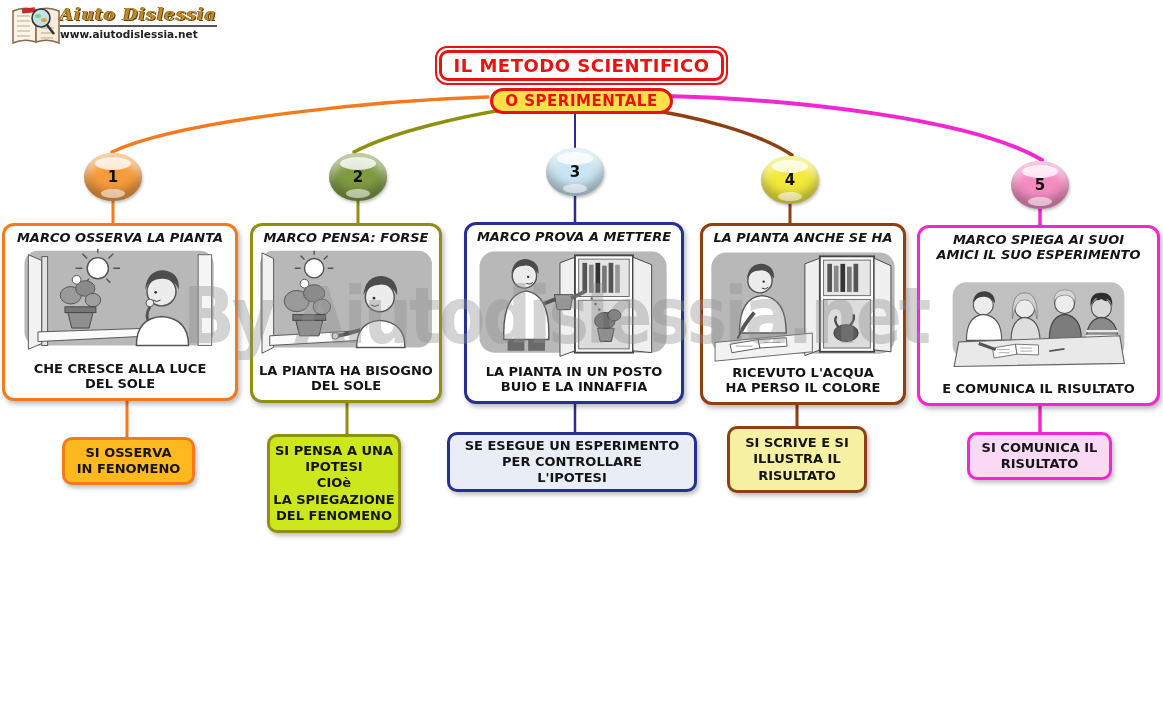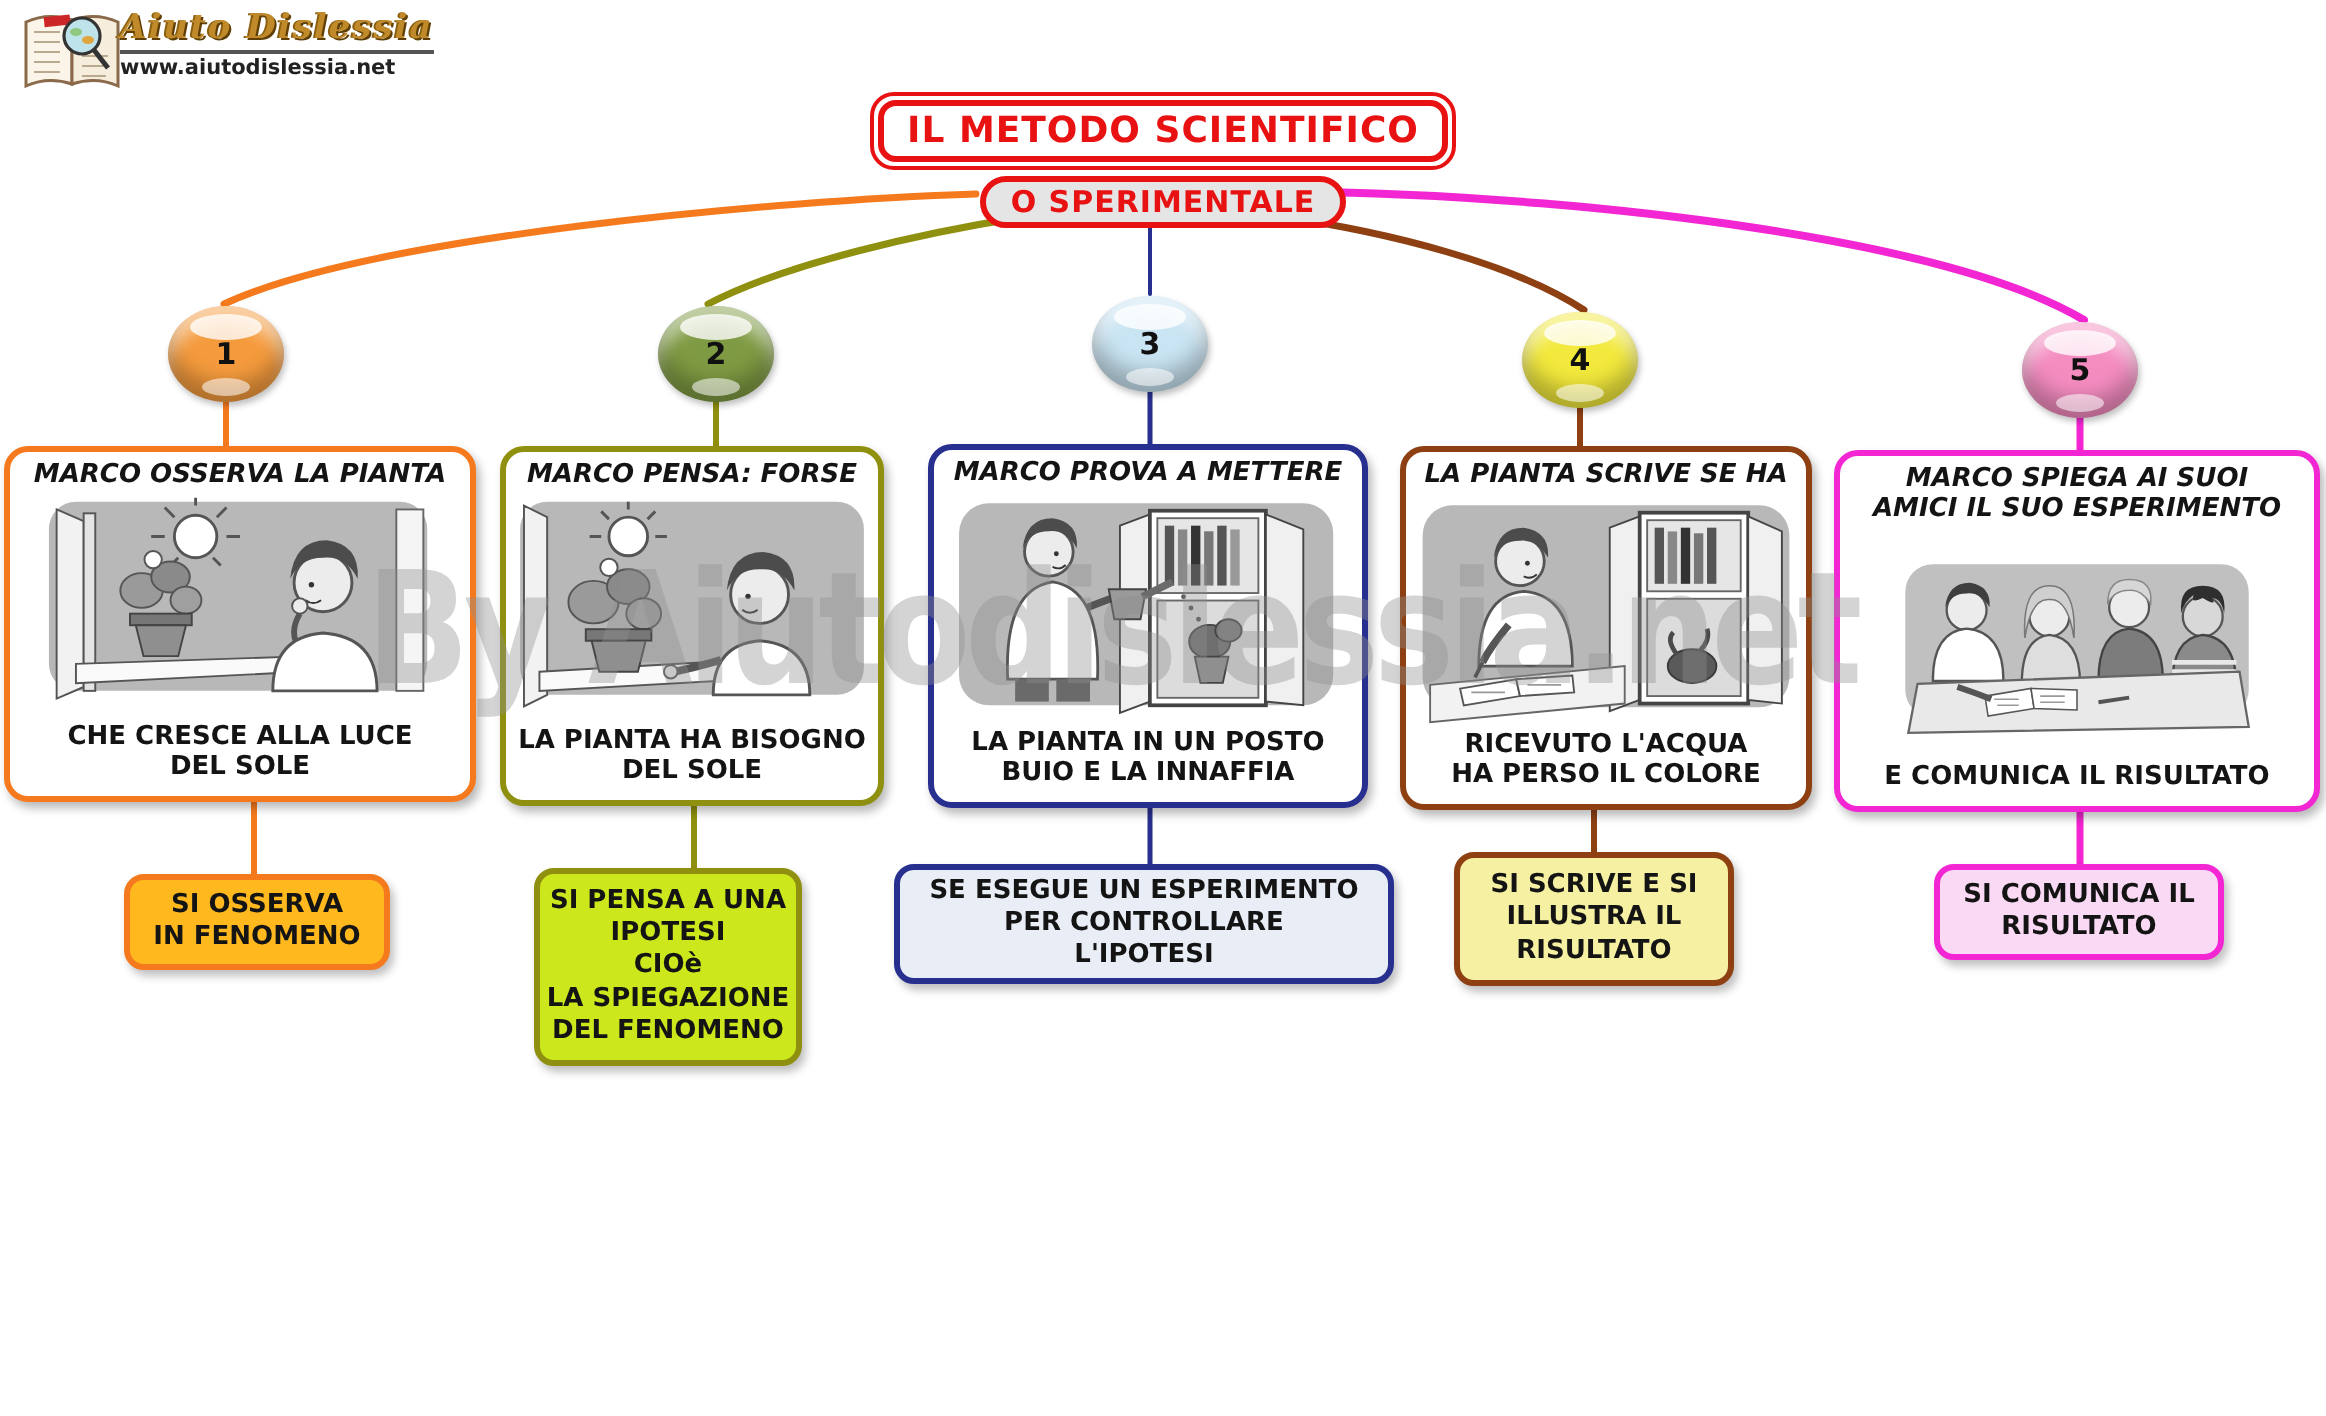--- a/index.html
+++ b/index.html
@@ -10,21 +10,21 @@
   .logo{position:absolute;left:8px;top:4px;display:flex;align-items:flex-start;z-index:4;}
   .logo-text{margin-left:-6px;}
   .logo-title{font-family:"DejaVu Serif","Liberation Serif",serif;font-weight:bold;font-style:italic;
               font-size:17px;color:#c08a2a;text-shadow:1px 1px 0 #5f3f05, -1px 0 0 #8a6010;letter-spacing:1px;}
   .logo-url{font-size:10.5px;font-weight:bold;color:#222;border-top:2px solid #555;margin-top:1px;padding-top:1px;}
 
   
   .title-wrap{position:absolute;left:0;right:0;top:46px;display:flex;flex-direction:column;align-items:center;z-index:3;}
   .title-outer{border:2px solid;border-radius:12px;padding:2px;background:#fff;}
   .title-main{border:3px solid;border-radius:9px;padding:2px 12px;font-size:18px;font-weight:bold;letter-spacing:.5px;}
-  .title-sub{margin-top:3px;border:3px solid;border-radius:14px;padding:1px 12px;font-size:15px;font-weight:bold;background:#e5e5e5;letter-spacing:.5px;}
+  .title-sub{margin-top:3px;border:3px solid;border-radius:14px;padding:1px 12px;font-size:15px;font-weight:bold;background:#fde047;letter-spacing:.5px;}
 
   
   .wires{position:absolute;left:0;top:0;width:1163px;height:708px;z-index:1;}
   .wires path{fill:none;stroke-linecap:round;}
 
   
   .oval{position:absolute;width:58px;height:48px;border-radius:50%;z-index:2;
         display:flex;align-items:center;justify-content:center;
         font-weight:bold;font-size:15px;color:#111;
         box-shadow:inset 0 -9px 10px rgba(0,0,0,.28), inset 0 8px 8px rgba(255,255,255,.55), 1px 2px 3px rgba(0,0,0,.25);}
@@ -225,21 +225,21 @@
         <circle cx="126" cy="56" r="1.3" fill="#555"></circle>
           <circle cx="130" cy="62" r="1.3" fill="#555"></circle>
           <circle cx="134" cy="68" r="1.3" fill="#555"></circle>
       </svg>
     </div>
     <div class="card-footer">LA PIANTA IN UN POSTO
 BUIO E LA INNAFFIA</div>
   </div>
 
   <div class="card c4" style="border-color: rgb(142, 64, 18);">
-    <div class="card-header">LA PIANTA SCRIVE SE HA</div>
+    <div class="card-header">LA PIANTA ANCHE SE HA</div>
     <div class="card-illu">
       <svg viewBox="0 0 204 126" preserveAspectRatio="xMidYMid meet">
         <rect x="4" y="6" width="196" height="108" rx="16" fill="#b8b8b8"></rect>
         <polygon points="120,12 104,18 104,116 120,110" fill="#f0f0f0" stroke="#444"></polygon>
         <rect x="120" y="10" width="58" height="102" fill="#fff" stroke="#444" stroke-width="2"></rect>
         <rect x="124" y="14" width="50" height="38" fill="#e6e6e6" stroke="#666"></rect>
         <rect x="128" y="18" width="5" height="30" fill="#555"></rect>
           <rect x="135" y="20" width="5" height="28" fill="#888"></rect>
         <rect x="142" y="18" width="5" height="30" fill="#333"></rect>
           <rect x="149" y="21" width="5" height="27" fill="#777"></rect>

